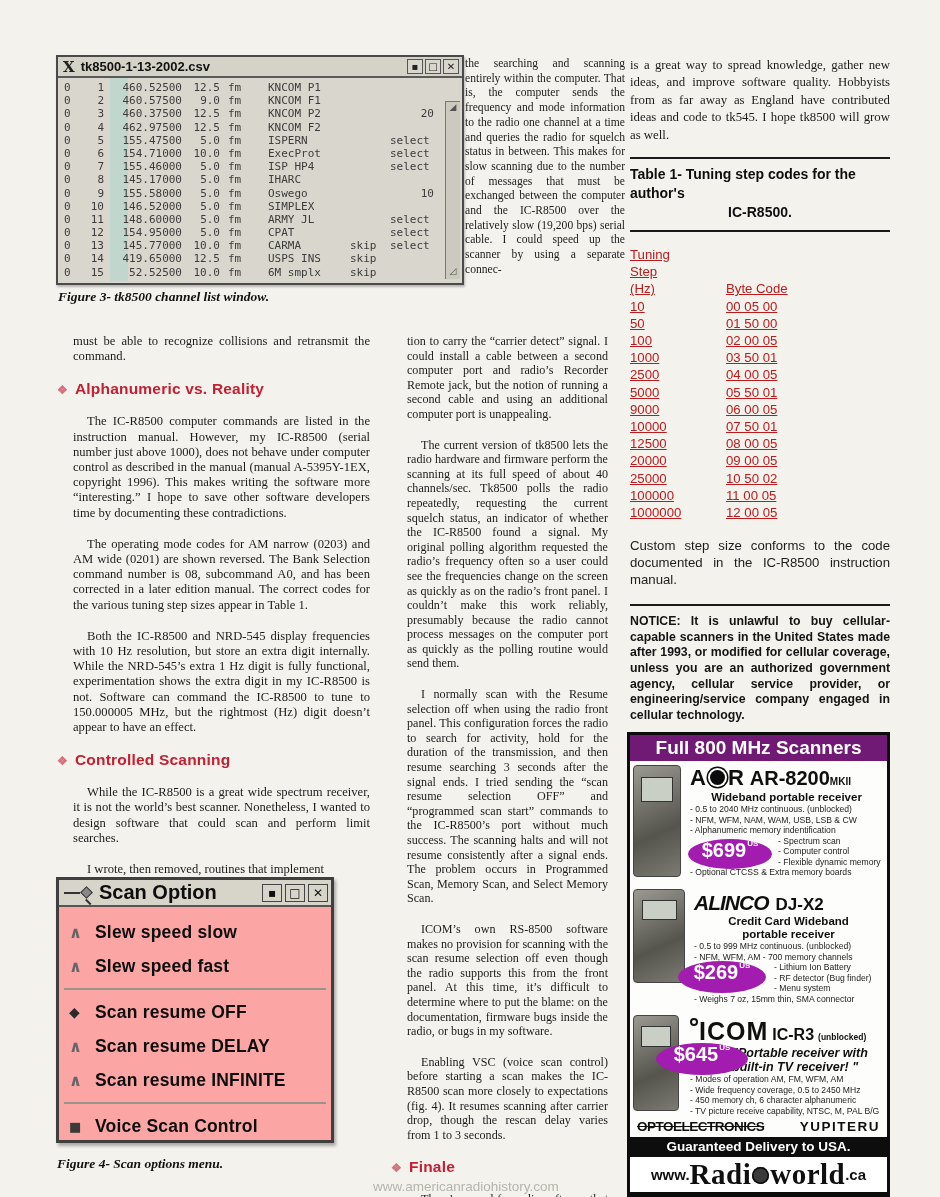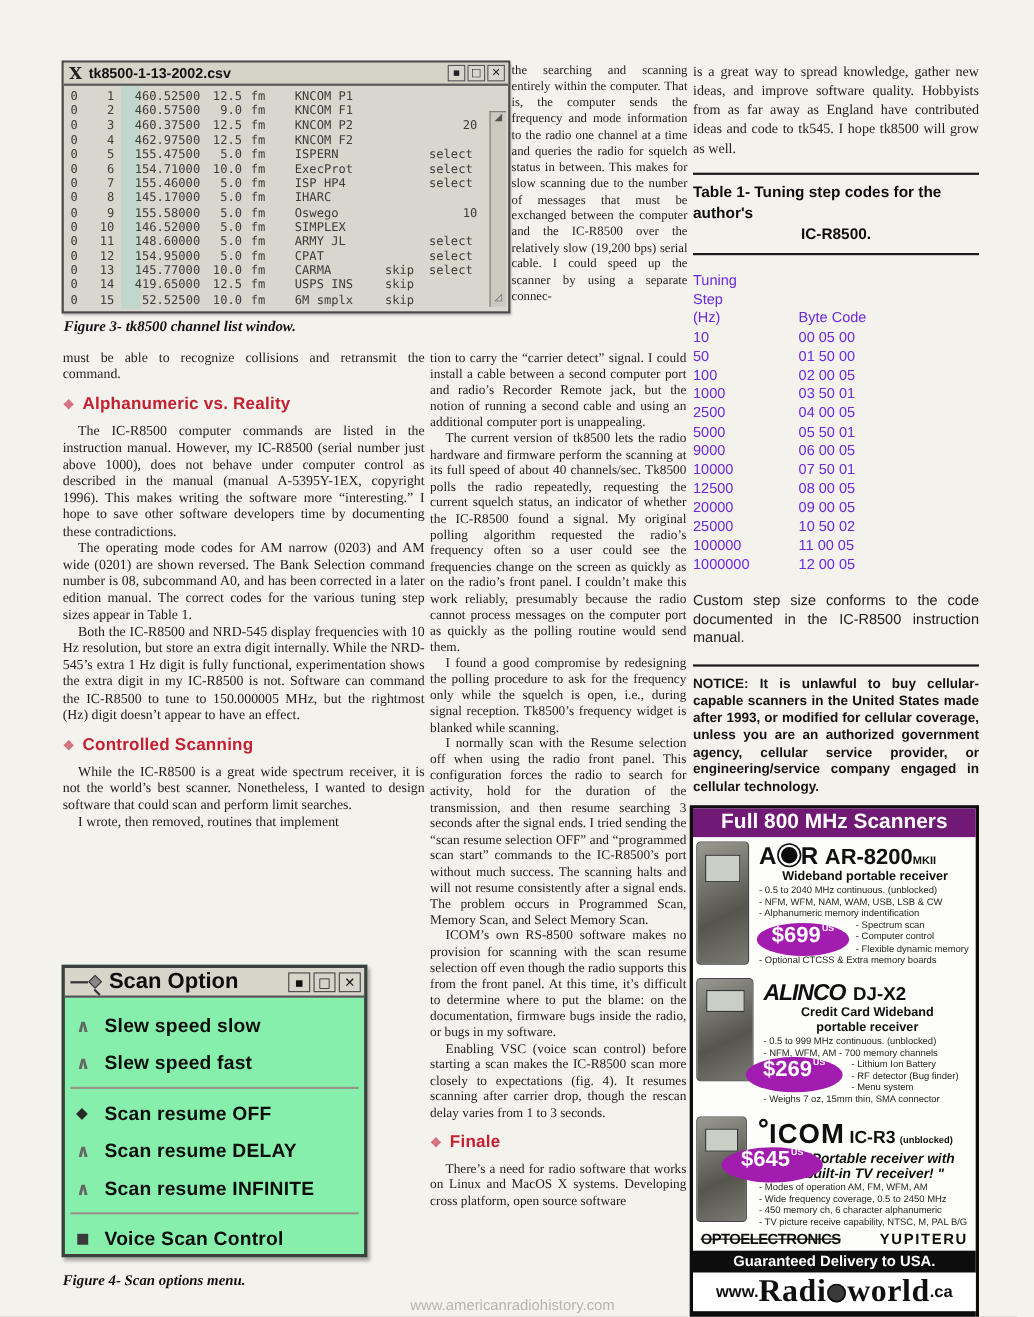--- a/index.html
+++ b/index.html
@@ -43,30 +43,30 @@
   .f3scroll .arr.bot { position:absolute; bottom:0; left:0; right:0; }
   .figcap { font:italic 700 13.5px "Liberation Serif", serif; color:#111; }
 
   
   .colMidTop { left:465px; top:57px; width:160px;
     font:11.6px/14.7px "Liberation Serif", serif; }
   .colRight { left:630px; top:57px; width:260px; }
   .rtop { font:12.8px/17.4px "Liberation Serif", serif; }
   .colA { left:57px; top:318px; width:329px; font:12.6px/15.2px "Liberation Serif", serif; }
   .colB { left:391px; top:318px; width:233px; font:12.1px/14.6px "Liberation Serif", serif; }
-  .colA p, .colB p { margin:0; }
+  .colA p, .colB p { margin:16px; }
   .redhead { font:700 15.5px "Liberation Sans", sans-serif; color:#c32032;
     margin:11px 0 7px 0; letter-spacing:.2px; }
   .redhead .dia { color:#d4717e; font-size:12px; margin-right:7px; }
 
   
   .t1rule { border-top:2.5px solid #1a1a1a; margin:13px 0 0 0; }
   .t1title { font:700 14px/19px "Liberation Sans", sans-serif; color:#0e0e0e; margin-top:6px; }
   .t1title .l2 { display:block; text-align:center; }
-  .t1grid { margin-top:14px; font:13.2px/17.2px "Liberation Sans", sans-serif; color:#6d28d9; }
+  .t1grid { margin-top:14px; font:13.2px/17.2px "Liberation Sans", sans-serif; color:#b91c1c;text-decoration:underline; }
   .t1row { display:flex; }
   .t1row .cA { width:96px; }
   .t1note { margin-top:16px; font:13.2px/17px "Liberation Sans", sans-serif; }
 
   
   .noticeRule { border-top:2.5px solid #1a1a1a; margin-top:16px; }
   .notice { margin-top:8px; font:700 12.3px/15.6px "Liberation Sans", sans-serif; color:#141414; }
 
   
   .ad { margin-top:9px; margin-left:-3px; width:263px; border:3px solid #0d0d0d; background:#fdfdfb;
@@ -105,21 +105,21 @@
   .webRow .sm { font:700 15px "Liberation Sans", sans-serif;text-align:right; }
   .webRow .big { font:700 29px/30px "Liberation Serif", serif; letter-spacing:.5px; }
   .globe { display:inline-block; width:17px; height:17px; border-radius:50%;
     background:radial-gradient(circle at 50% 42%, #3a3a3a 0 55%, #101010 100%);
     box-shadow:inset 0 0 0 1.5px #0c0c0c; margin:0 1px; position:relative; top:1px; }
   .phoneBlock { background:#0c0c0c; color:#fff; padding:4px 7px 5px 7px; }
   .phoneTop { display:flex; align-items:center; justify-content:space-between; }
   .phoneTop .num { font:700 25px "Liberation Sans", sans-serif; letter-spacing:.5px; }
 
   
-  .f4win { left:56px; top:877px; width:278px; height:266px; background:#86efac;
+  .f4win { left:56px; top:877px; width:278px; height:266px; background:#fca5a5;
     border:3px solid #3f3f3f; box-shadow:2px 3px 3px rgba(0,0,0,.3); }
   .f4title { height:27px; background:#d7d4ca; border-bottom:2px solid #555;
     display:flex; align-items:center; padding:0 3px;
     font:700 20px "Liberation Sans", sans-serif; color:#0d0d0d; }
   .tear { width:16px; border-top:2.5px solid #333; margin:0 2px 0 2px; }
   .pin { width:9px; height:9px; background:#888; border:1.5px solid #333;
     transform:rotate(45deg); margin-right:8px; position:relative; }
   .pin:after { content:""; position:absolute; left:8px; top:8px; width:7px; height:2px; background:#333; }
   .f4btn { width:20px; height:18px; border:1.5px solid #444; background:#d7d4ca;
     display:flex; align-items:center; justify-content:center;
@@ -564,21 +564,20 @@
     <p class="just ind">The operating mode codes for AM narrow (0203) and AM wide (0201) are shown reversed. The Bank Selection command number is 08, subcommand A0, and has been corrected in a later edition manual. The correct codes for the various tuning step sizes appear in Table 1.</p>
     <p class="just ind">Both the IC-R8500 and NRD-545 display frequencies with 10 Hz resolution, but store an extra digit internally. While the NRD-545’s extra 1 Hz digit is fully functional, experimentation shows the extra digit in my IC-R8500 is not. Software can command the IC-R8500 to tune to 150.000005 MHz, but the rightmost (Hz) digit doesn’t appear to have an effect.</p>
     <h3 class="redhead"><span class="dia">❖</span><span>Controlled Scanning</span></h3>
     <p class="just ind">While the IC-R8500 is a great wide spectrum receiver, it is not the world’s best scanner. Nonetheless, I wanted to design software that could scan and perform limit searches.</p>
     <p class="just ind">I wrote, then removed, routines that implement</p>
   </div>
 
   <div class="abs colB">
     <p class="just">tion to carry the “carrier detect” signal. I could install a cable between a second computer port and radio’s Recorder Remote jack, but the notion of running a second cable and using an additional computer port is unappealing.</p>
     <p class="just ind">The current version of tk8500 lets the radio hardware and firmware perform the scanning at its full speed of about 40 channels/sec. Tk8500 polls the radio repeatedly, requesting the current squelch status, an indicator of whether the IC-R8500 found a signal. My original polling algorithm requested the radio’s frequency often so a user could see the frequencies change on the screen as quickly as on the radio’s front panel. I couldn’t make this work reliably, presumably because the radio cannot process messages on the computer port as quickly as the polling routine would send them.</p>
-    <p class="just ind">I found a good compromise by redesigning the polling procedure to ask for the frequency only while the squelch is open, i.e., during signal reception. Tk8500’s frequency widget is blanked while scanning.</p>
     <p class="just ind">I normally scan with the Resume selection off when using the radio front panel. This configuration forces the radio to search for activity, hold for the duration of the transmission, and then resume searching 3 seconds after the signal ends. I tried sending the “scan resume selection OFF” and “programmed scan start” commands to the IC-R8500’s port without much success. The scanning halts and will not resume consistently after a signal ends. The problem occurs in Programmed Scan, Memory Scan, and Select Memory Scan.</p>
     <p class="just ind">ICOM’s own RS-8500 software makes no provision for scanning with the scan resume selection off even though the radio supports this from the front panel. At this time, it’s difficult to determine where to put the blame: on the documentation, firmware bugs inside the radio, or bugs in my software.</p>
     <p class="just ind">Enabling VSC (voice scan control) before starting a scan makes the IC-R8500 scan more closely to expectations (fig. 4). It resumes scanning after carrier drop, though the rescan delay varies from 1 to 3 seconds.</p>
     <h3 class="redhead"><span class="dia">❖</span><span>Finale</span></h3>
     <p class="just ind">There’s a need for radio software that works on Linux and MacOS X systems. Developing cross platform, open source software</p>
   </div>
 
   <div class="abs f4win">
     <div class="f4title">
       <span class="tear"></span>

